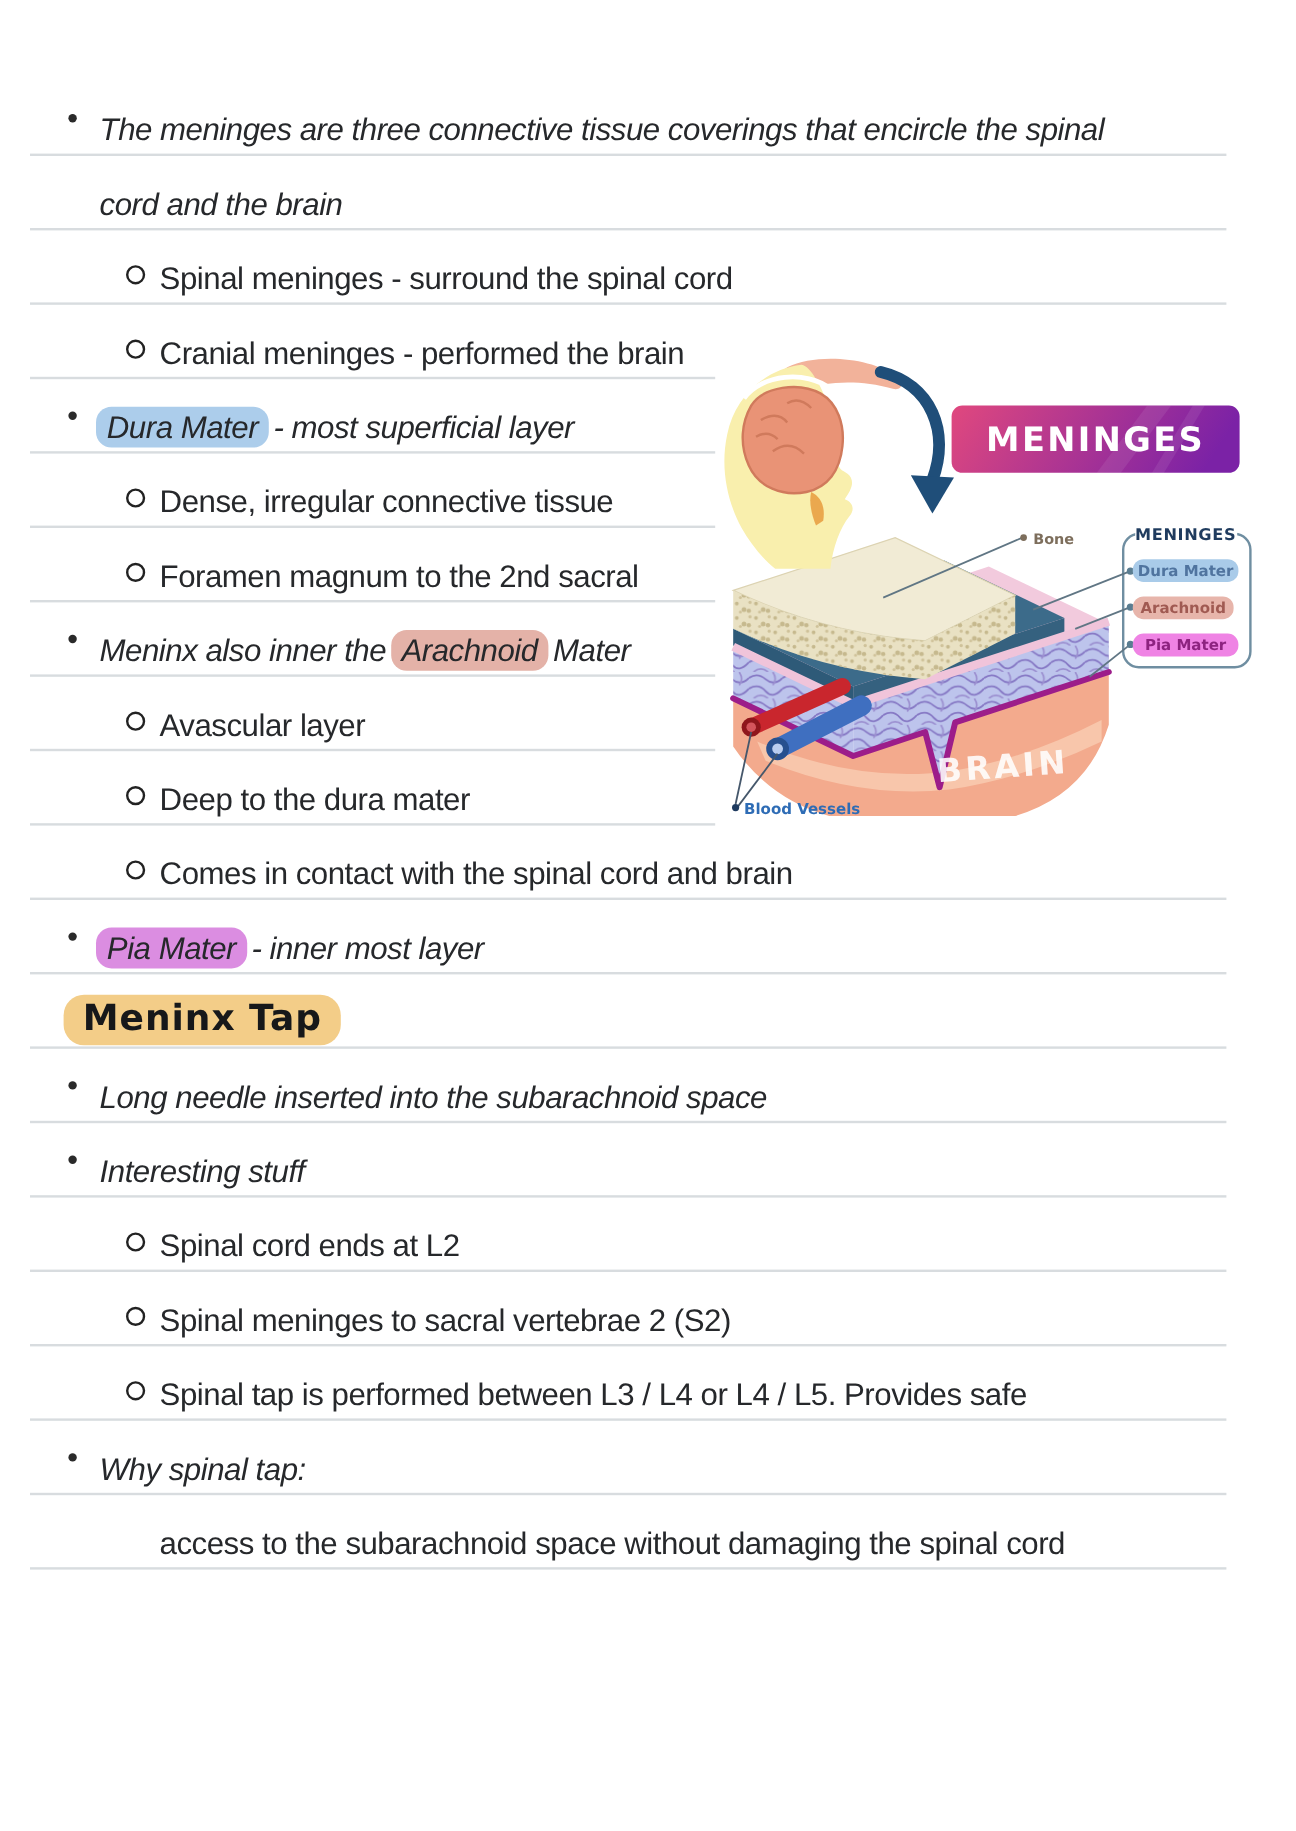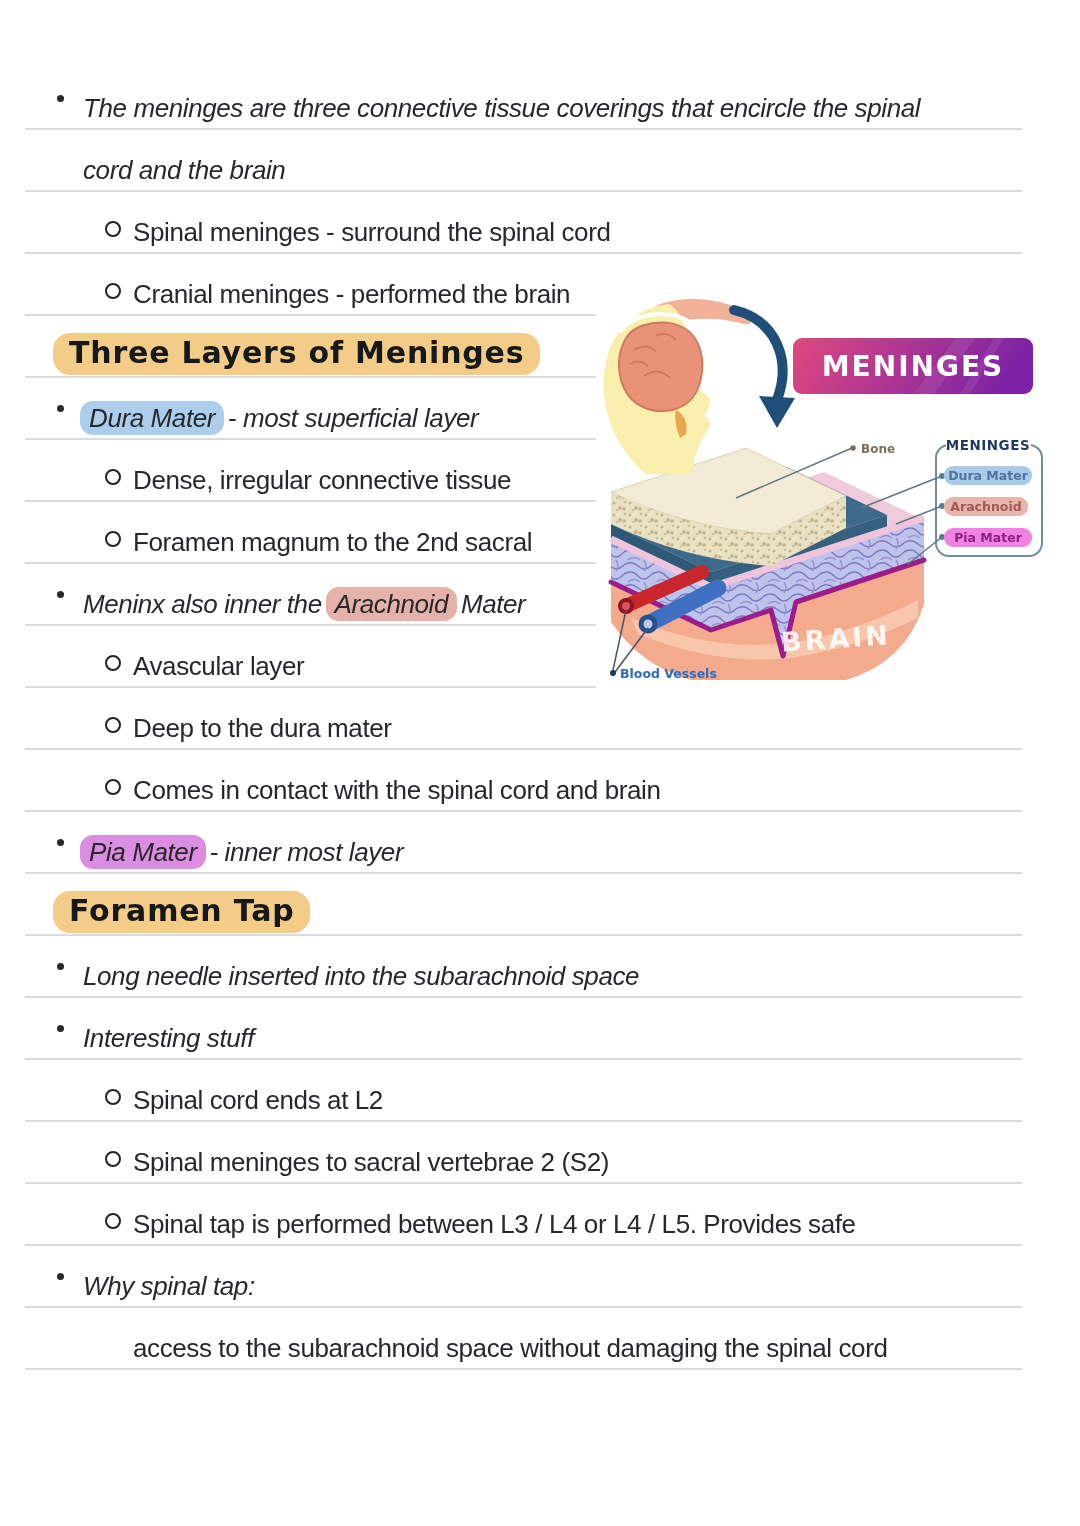--- a/index.html
+++ b/index.html
@@ -38,23 +38,20 @@
       </div>
       <div class="row">
         <span class="m-circle"></span>
         <span class="txt lv1"><span>Spinal meninges - surround the spinal cord</span></span>
       </div>
       <div class="row">
         <span class="m-circle"></span>
         <span class="txt lv1"><span>Cranial meninges - performed the brain</span></span>
       </div>
       <div class="row">
-        <span class="heading" style="background: rgb(243, 205, 136);">Three Layers of Meninges</span>
-      </div>
-      <div class="row">
         <span class="m-dot"></span>
         <span class="txt lv0"><span class="hl" style="background: rgb(172, 205, 235);">Dura Mater</span><span> - most superficial layer</span></span>
       </div>
       <div class="row">
         <span class="m-circle"></span>
         <span class="txt lv1"><span>Dense, irregular connective tissue</span></span>
       </div>
       <div class="row">
         <span class="m-circle"></span>
         <span class="txt lv1"><span>Foramen magnum to the 2nd sacral</span></span>
@@ -73,21 +70,21 @@
       </div>
       <div class="row">
         <span class="m-circle"></span>
         <span class="txt lv1"><span>Comes in contact with the spinal cord and brain</span></span>
       </div>
       <div class="row">
         <span class="m-dot"></span>
         <span class="txt lv0"><span class="hl" style="background: rgb(219, 141, 225);">Pia Mater</span><span> - inner most layer</span></span>
       </div>
       <div class="row">
-        <span class="heading" style="background: rgb(243, 205, 136);">Foramen Tap</span>
+        <span class="heading" style="background: rgb(243, 205, 136);">Meninx Tap</span>
       </div>
       <div class="row">
         <span class="m-dot"></span>
         <span class="txt lv0"><span>Long needle inserted into the subarachnoid space</span></span>
       </div>
       <div class="row">
         <span class="m-dot"></span>
         <span class="txt lv0"><span>Interesting stuff</span></span>
       </div>
       <div class="row">

